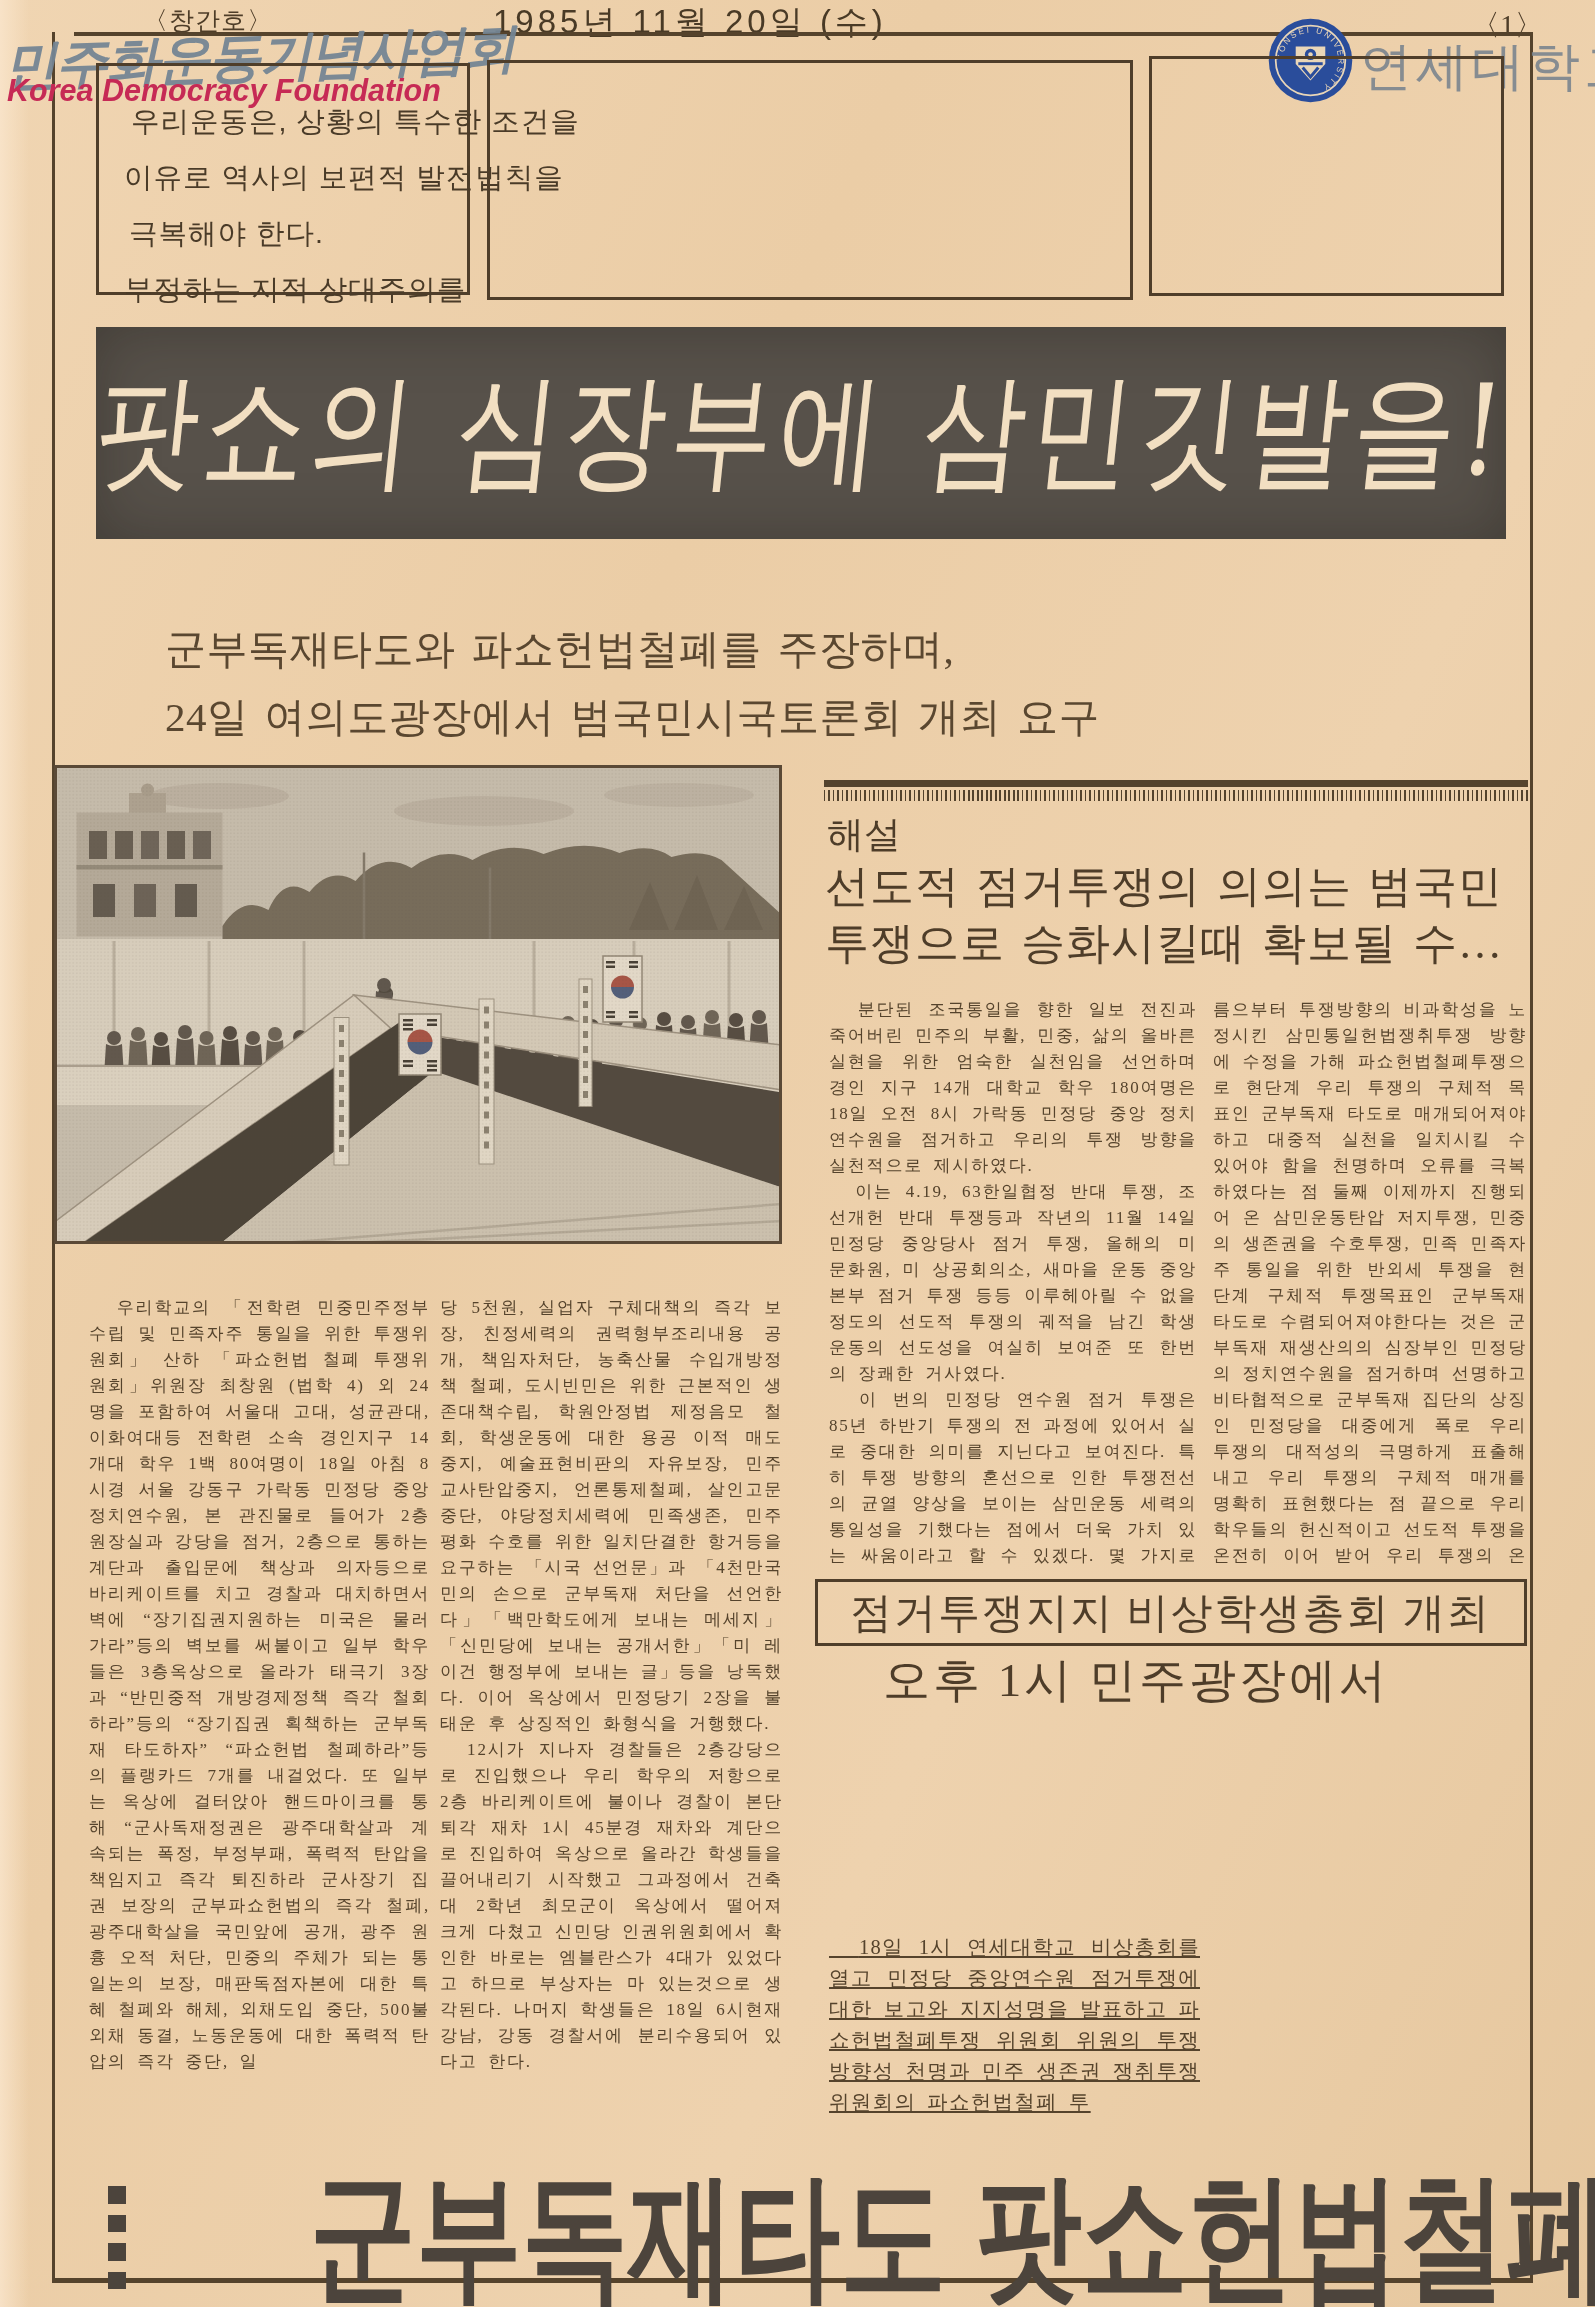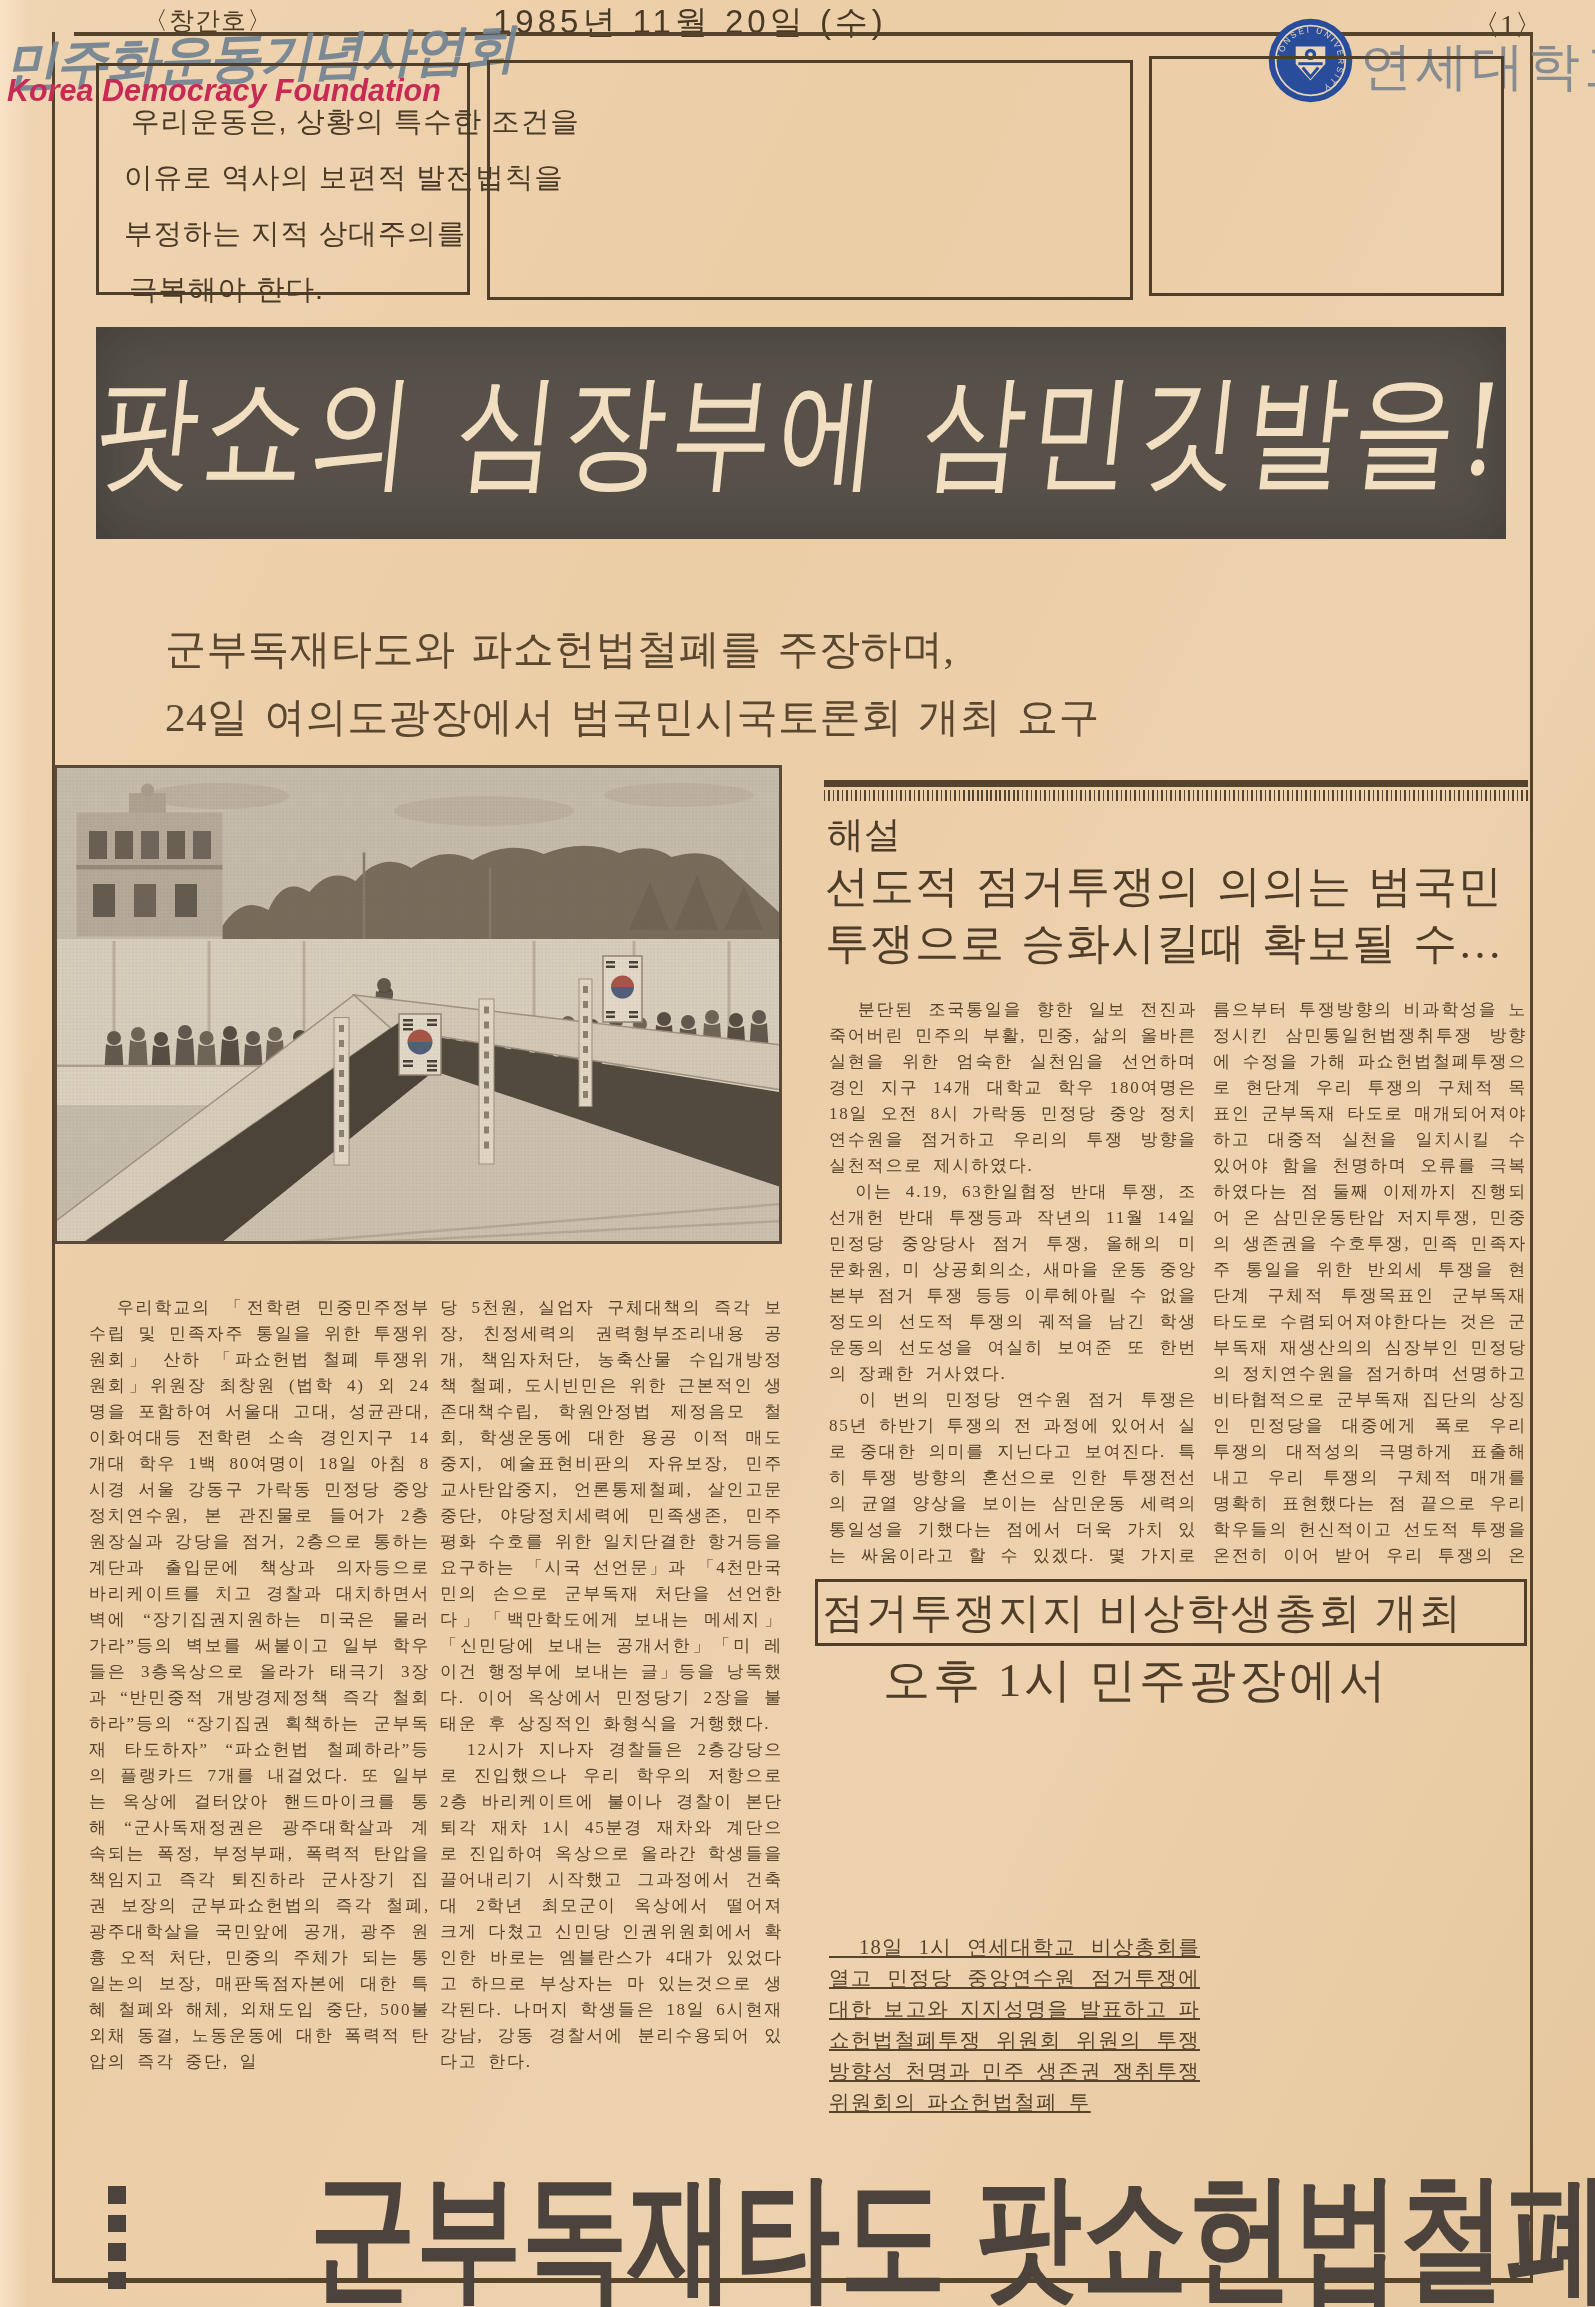--- a/index.html
+++ b/index.html
@@ -31,21 +31,21 @@
   .deck{font-size:41px;letter-spacing:0.5px;word-spacing:5px;color:#5a4730;white-space:nowrap;}
   .an-rule{left:824px;top:780px;width:704px;height:6.5px;background:#54432d;}
   .an-comb{left:824px;top:790px;width:704px;height:11px;
      background:repeating-linear-gradient(90deg,#54432d 0 1.5px,transparent 1.5px 4.5px);}
   .an-kicker{left:827px;top:810px;font-size:37px;color:#4e3d29;}
   .an-h{font-size:44px;letter-spacing:1px;word-spacing:4px;color:#4e3d29;white-space:nowrap;text-align:center;}
   .coltext{font-size:17px;line-height:26px;letter-spacing:1.8px;word-spacing:4.5px;
      text-align:justify;white-space:pre-wrap;color:#55432c;overflow:hidden;}
   .notice-box{left:815px;top:1579px;width:706px;height:61px;border:3.5px solid #4f3e2a;
      display:flex;align-items:center;}
-  .notice-box span{font-size:42px;padding-left:4px;letter-spacing:2px;color:#4e3d29;white-space:nowrap;}
+  .notice-box span{font-size:42px;padding-left:32px;letter-spacing:2px;color:#4e3d29;white-space:nowrap;}
   .notice-time{left:883px;top:1649px;font-size:47px;letter-spacing:3px;color:#4e3d29;white-space:nowrap;}
   .notice-col{font-size:20.5px;line-height:31px;letter-spacing:1.3px;word-spacing:4.5px;
      text-align:justify;white-space:pre-wrap;color:#55432c;overflow:hidden;}
   .bbanner{left:108px;top:2129px;width:1427px;height:145px;display:flex;align-items:center;justify-content:space-between;margin-top:36px;}
   .bbanner-text{font-family:"Liberation Sans","DejaVu Sans",sans-serif;font-weight:bold;
      font-size:136px;color:#4c443c;white-space:nowrap;transform:scaleX(.78) scaleY(1.02);transform-origin:center;
      flex:1;text-align:center;}
   .dotcol{display:flex;flex-direction:column;gap:11px;}
   .dotcol i{width:17.5px;height:17.5px;background:#4c443c;display:block;}
 </style>
@@ -81,22 +81,22 @@
     <circle cx="50" cy="43" r="6.5" fill="#2a4d9b"></circle>
     <circle cx="50" cy="43" r="2.6" fill="#e9d6b8"></circle>
     <rect x="36" y="52" width="28" height="3.4" fill="#2a4d9b"></rect>
     <path d="M41,58 l9,11 l9,-11" stroke="#2a4d9b" stroke-width="3.4" fill="none"></path>
   </svg>
   <div class="abs uni-name">연세대학교</div>
 
   <div class="abs topbox" style="left:96px;top:63px;width:374px;height:232px;padding-top:27px;padding-left:25px;box-sizing:border-box;">
     <span class="quote-line" style="text-indent:7px;">우리운동은, 상황의 특수한 조건을</span>
     <span class="quote-line">이유로 역사의 보편적 발전법칙을</span>
+    <span class="quote-line" style="text-indent:5px;">극복해야 한다.</span>
     <span class="quote-line">부정하는 지적 상대주의를</span>
-    <span class="quote-line" style="text-indent:5px;">극복해야 한다.</span>
   </div>
   <div class="abs topbox" style="left:487px;top:60px;width:640px;height:234px;"></div>
   <div class="abs topbox" style="left:1149px;top:56px;width:349px;height:234px;"></div>
 
   <div class="abs banner">
     <span>팟쇼의 심장부에 삼민깃발을!</span>
   </div>
 
   <div class="abs deck" style="left:165px;top:622px;">군부독재타도와 파쇼헌법철폐를 주장하며,</div>
   <div class="abs deck" style="left:165px;top:690px;">24일 여의도광장에서 범국민시국토론회 개최 요구</div>

